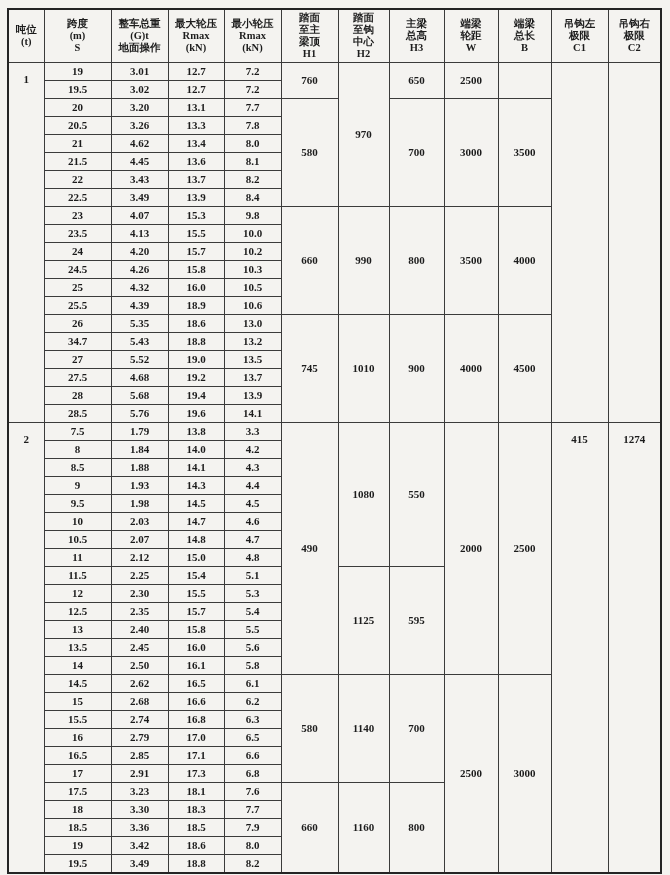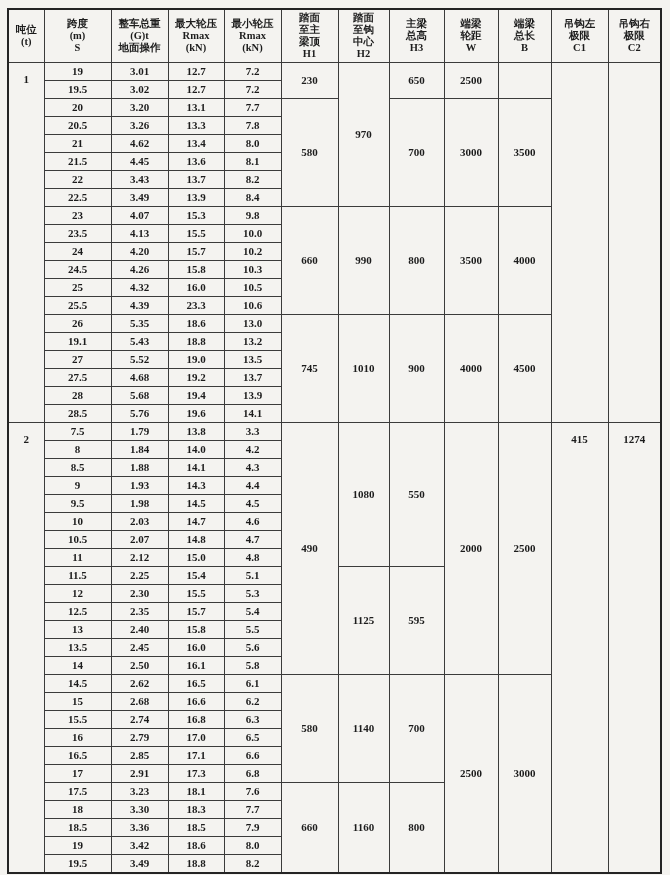--- a/index.html
+++ b/index.html
@@ -126,21 +126,21 @@
 C2</th>
         </tr>
     </thead>
     <tbody>
         <tr>
           <td rowspan="20" class="vtop">1</td>
           <td>19</td>
           <td>3.01</td>
           <td>12.7</td>
           <td>7.2</td>
-          <td rowspan="2">230</td>
+          <td rowspan="2">760</td>
           <td rowspan="8">970</td>
           <td rowspan="2">650</td>
           <td rowspan="2">2500</td>
           <td rowspan="2"></td>
           <td rowspan="20"></td>
           <td rowspan="20"></td>
         </tr>
         <tr>
           <td>19.5</td>
           <td>3.02</td>
@@ -218,36 +218,36 @@
         </tr>
         <tr>
           <td>25</td>
           <td>4.32</td>
           <td>16.0</td>
           <td>10.5</td>
         </tr>
         <tr>
           <td>25.5</td>
           <td>4.39</td>
-          <td>23.3</td>
+          <td>18.9</td>
           <td>10.6</td>
         </tr>
         <tr>
           <td>26</td>
           <td>5.35</td>
           <td>18.6</td>
           <td>13.0</td>
           <td rowspan="6">745</td>
           <td rowspan="6">1010</td>
           <td rowspan="6">900</td>
           <td rowspan="6">4000</td>
           <td rowspan="6">4500</td>
         </tr>
         <tr>
-          <td>19.1</td>
+          <td>34.7</td>
           <td>5.43</td>
           <td>18.8</td>
           <td>13.2</td>
         </tr>
         <tr>
           <td>27</td>
           <td>5.52</td>
           <td>19.0</td>
           <td>13.5</td>
         </tr>

